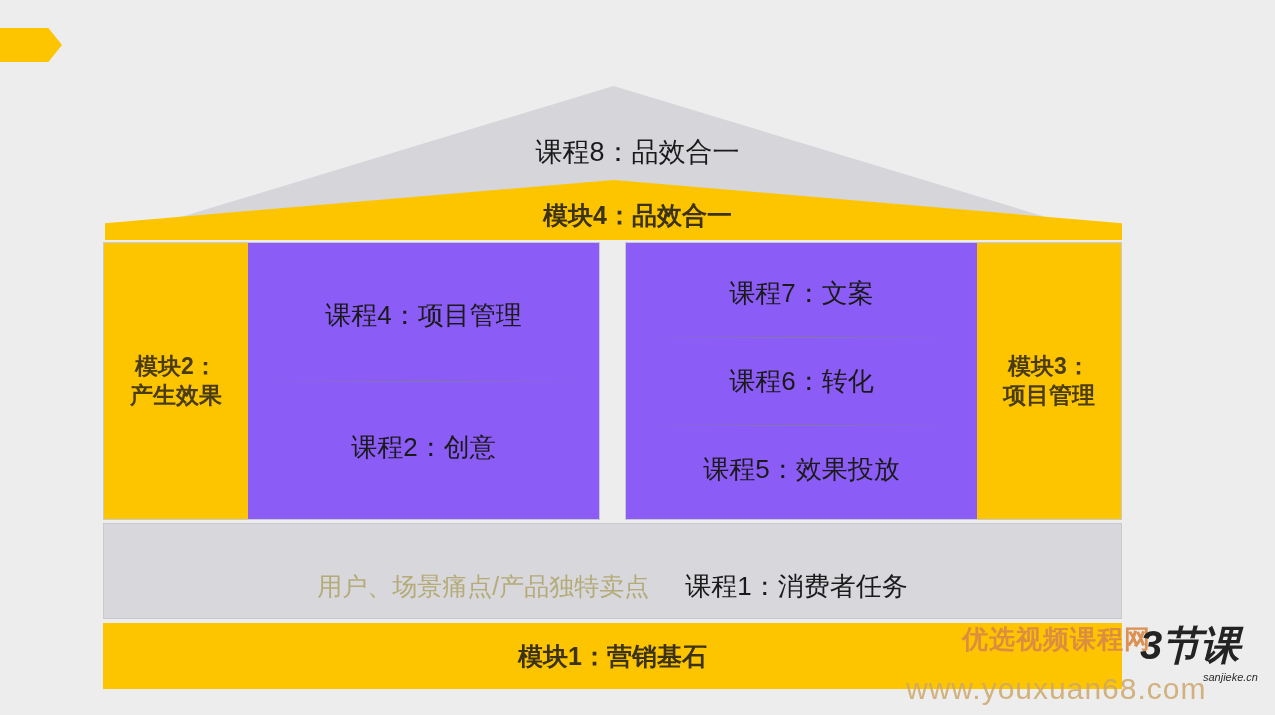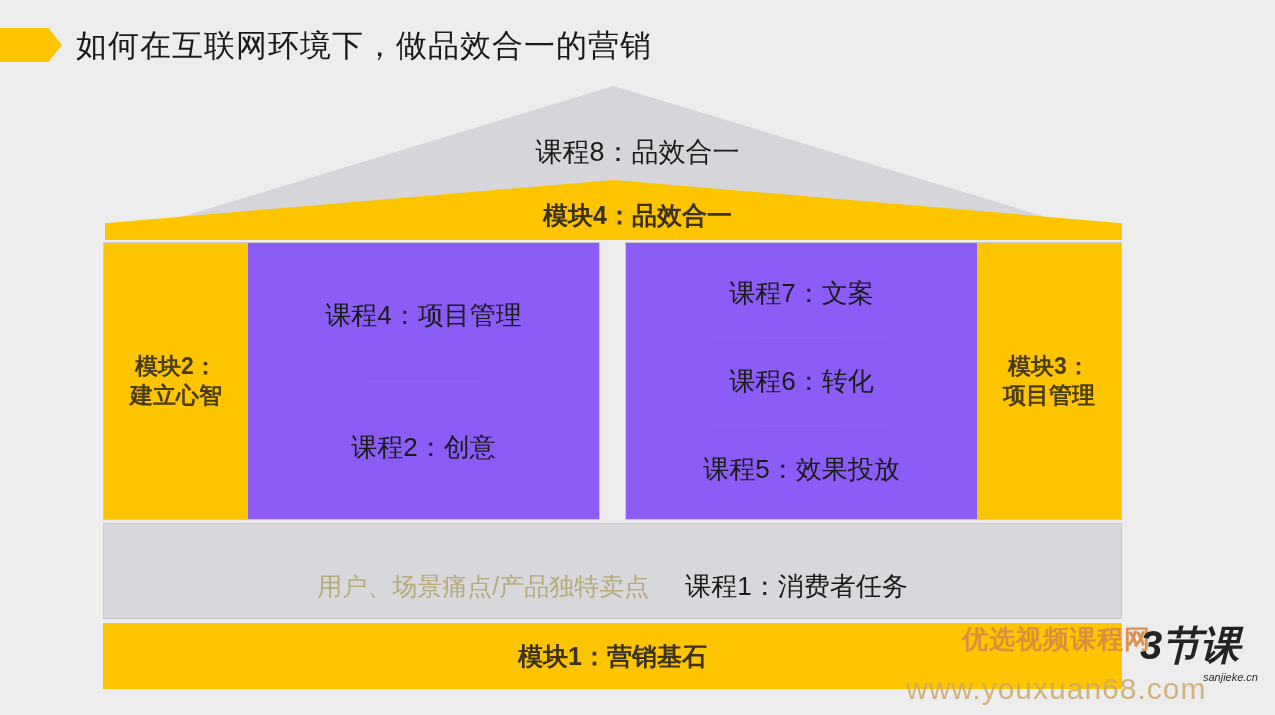--- a/index.html
+++ b/index.html
@@ -277,39 +277,38 @@
     white-space: nowrap;
   }
 </style>
 </head>
 <body>
 
 <div id="slide">
 
   <div id="title-bar">
     <div id="title-tag"></div>
-    <div id="title-text">如何在互联网环境下，做品效合一的营销</div>
   </div>
 
   <div id="house">
 
     <div id="roof-wrap">
       <div id="roof-gray"></div>
       <div id="roof-yellow"></div>
       <div id="roof-course-label">课程8：品效合一</div>
       <div id="roof-module-label">模块4：品效合一</div>
     </div>
 
     <div id="middle-row">
 
       <div class="wing">
         <div class="module-panel">
           <div>
             <div>模块2：</div>
-            <div>建立心智</div>
+            <div>产生效果</div>
           </div>
         </div>
         <div class="courses-panel">
           <div class="course-row">课程4：项目管理</div>
           <div class="course-row">课程2：创意</div>
         </div>
       </div>
 
       <div class="wing">
         <div class="courses-panel">

